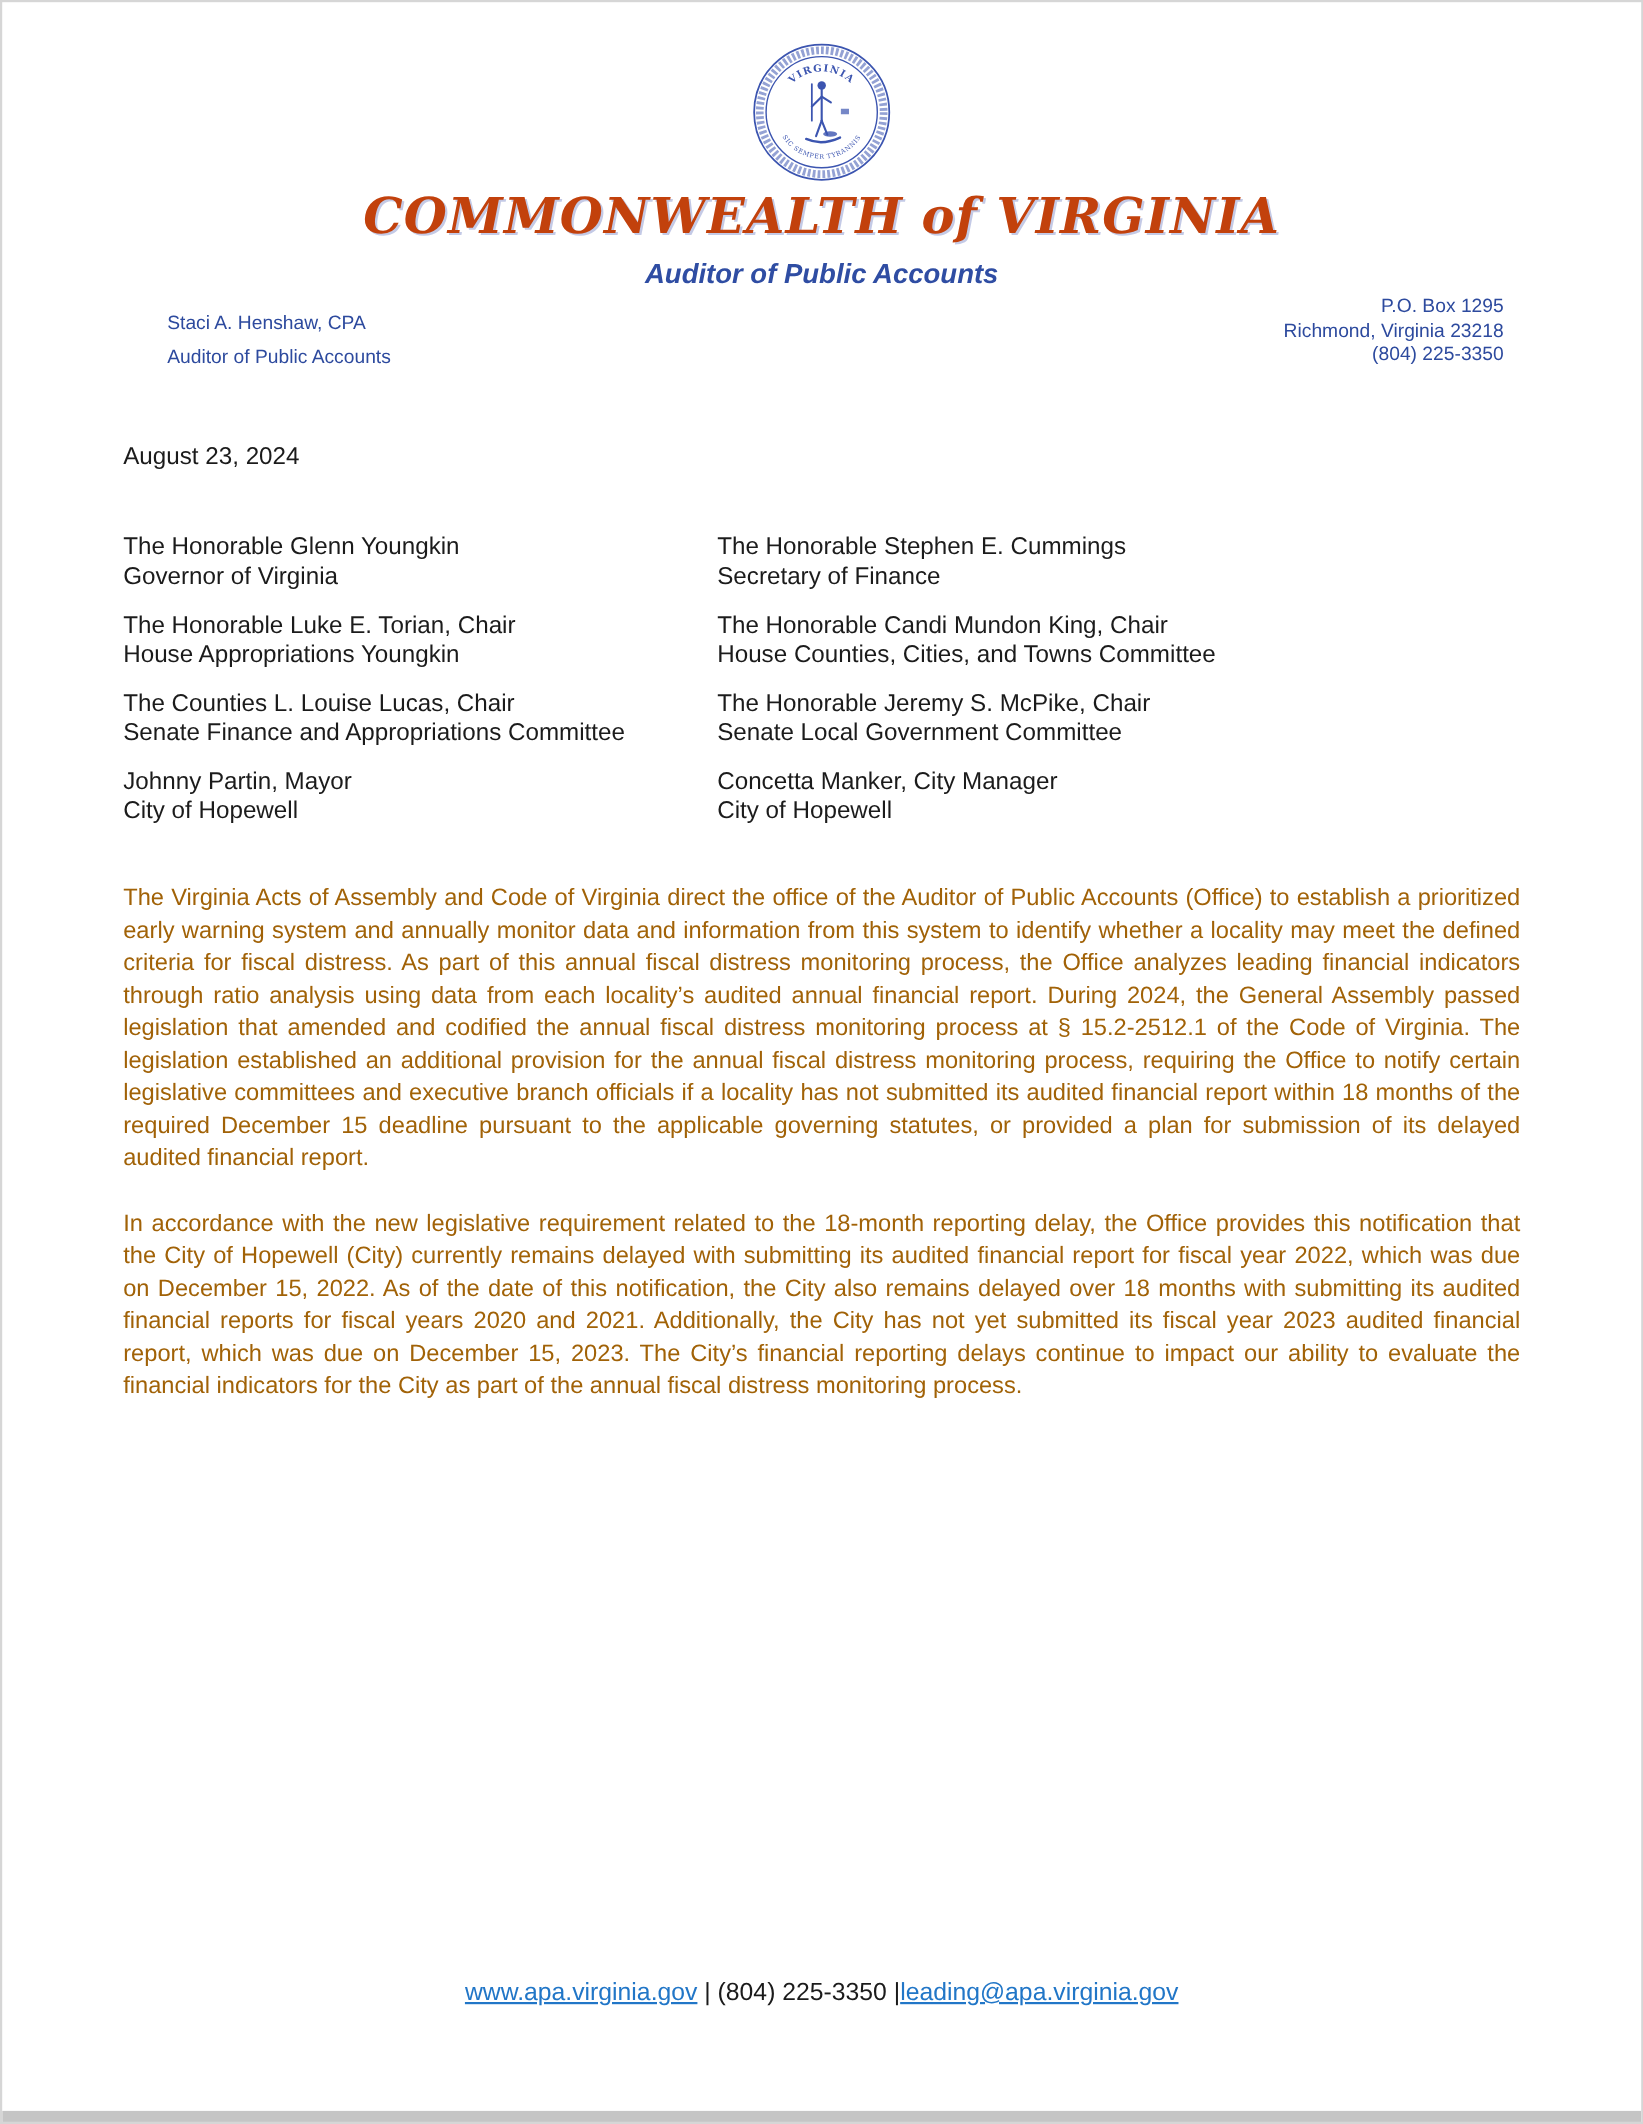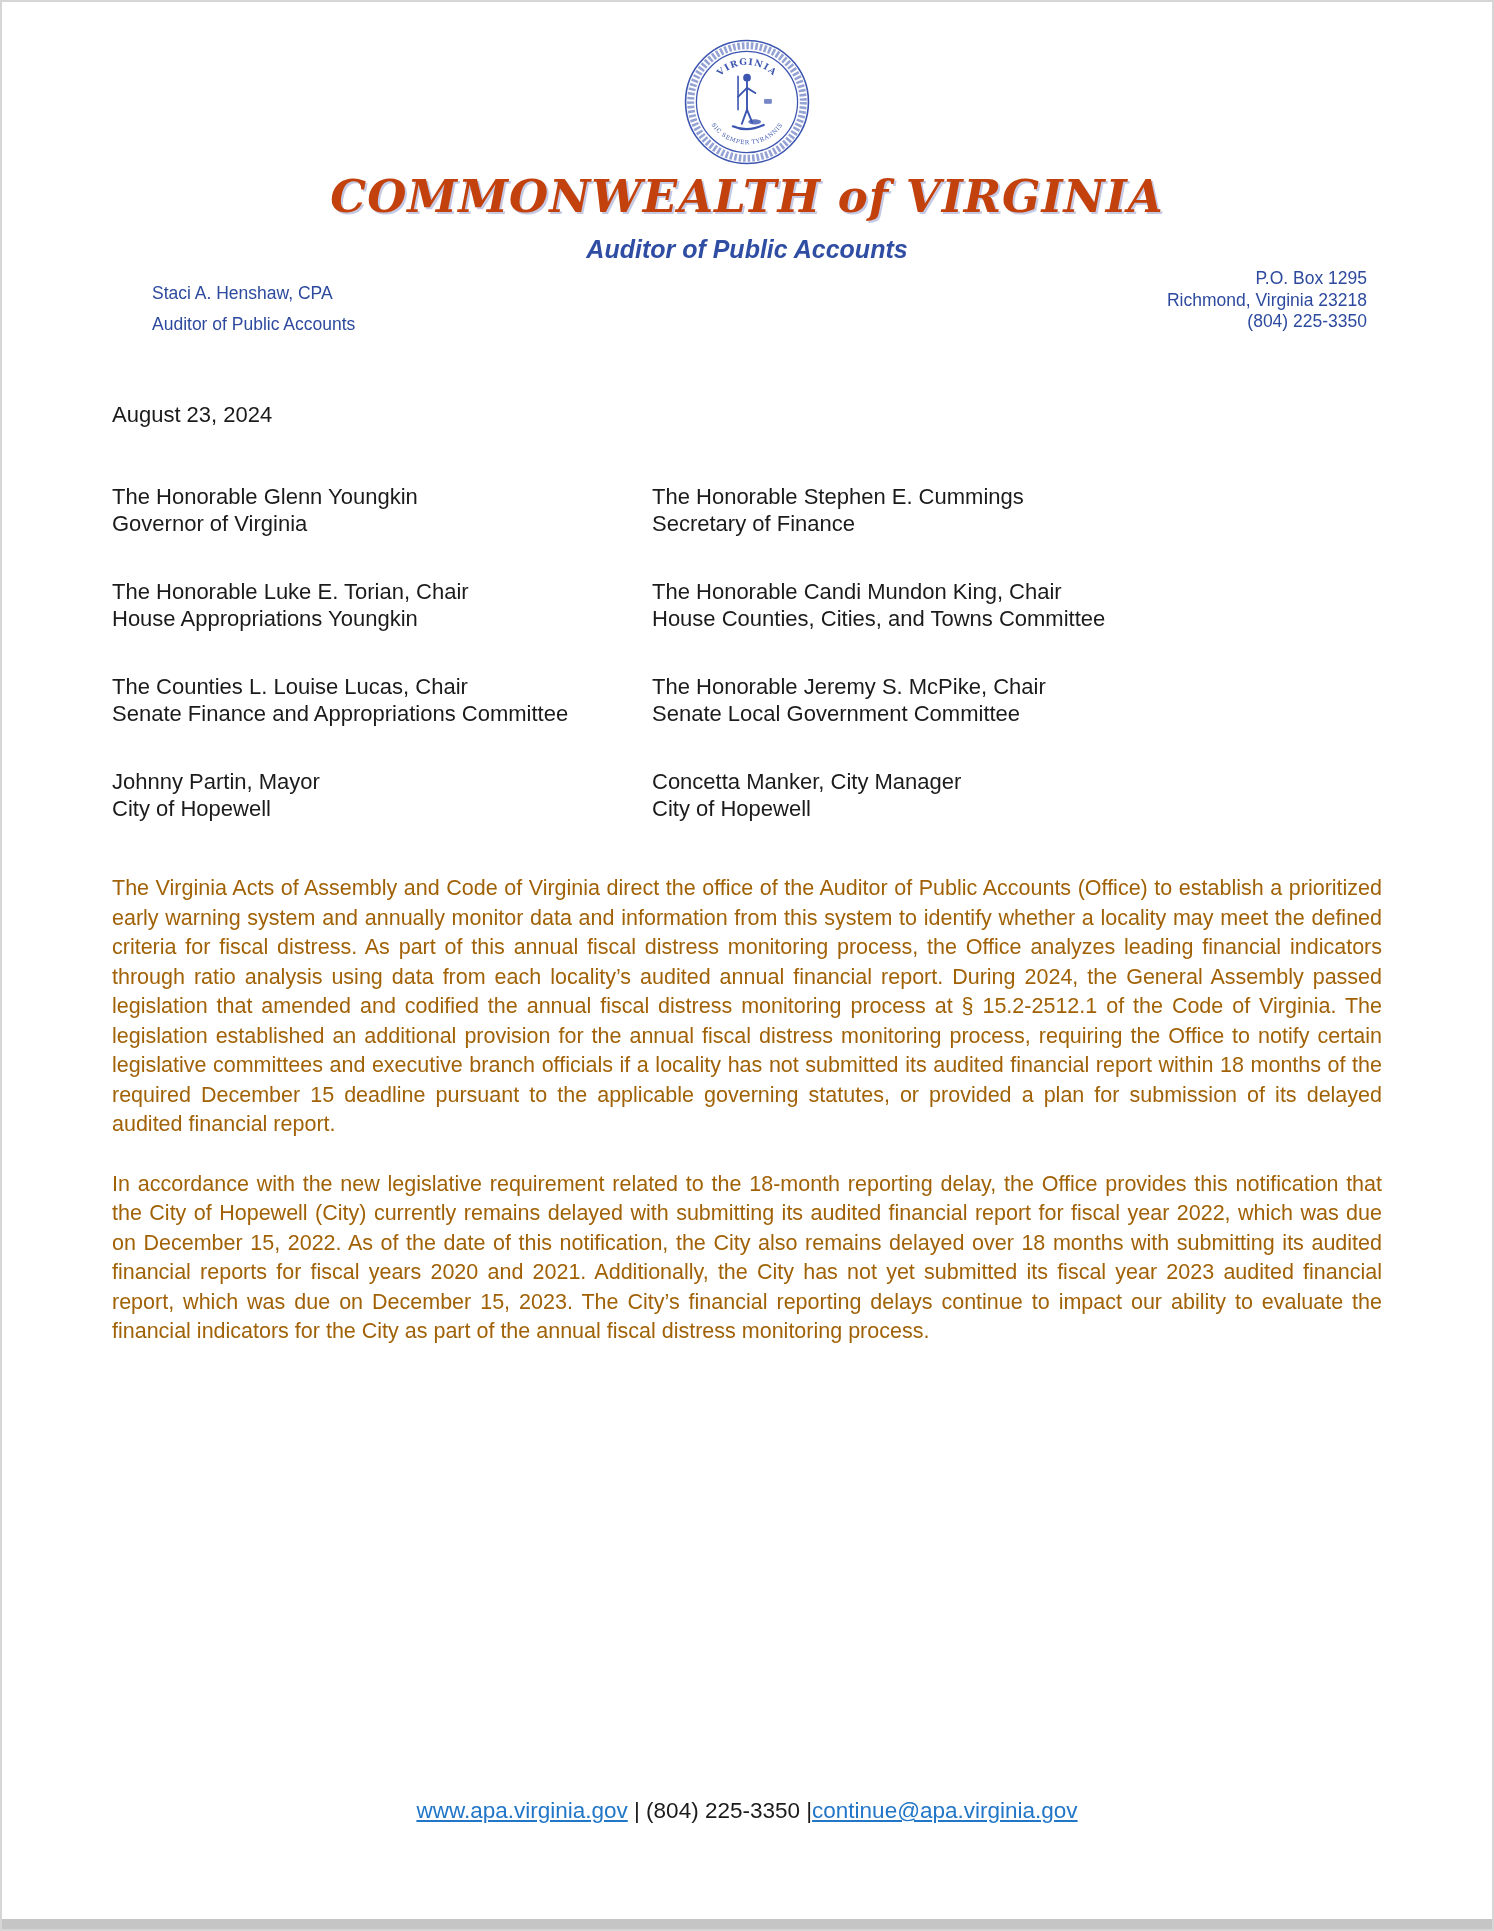--- a/index.html
+++ b/index.html
@@ -60,21 +60,21 @@
   
   .date-line {
     margin: 62px 0 0 110px;
     font-size: 22px;
     color: #1b1b1b;
   }
 
   .recipients {
     display: grid;
     grid-template-columns: 540px 1fr;
-    row-gap: 42px;
+    row-gap: 18px;
     margin: 56px 110px 0 110px;
     font-size: 22px;
     color: #1b1b1b;
   }
   .recipient { line-height: 26.5px; }
 
   .body-copy {
     margin: 52px 110px 0 110px;
     font-size: 21.5px;
     line-height: 29.5px;
@@ -194,17 +194,17 @@
       <div>City of Hopewell</div>
     </div>
   </div>
 
   <div class="body-copy">
     <p>The Virginia Acts of Assembly and Code of Virginia direct the office of the Auditor of Public Accounts (Office) to establish a prioritized early warning system and annually monitor data and information from this system to identify whether a locality may meet the defined criteria for fiscal distress.  As part of this annual fiscal distress monitoring process, the Office analyzes leading financial indicators through ratio analysis using data from each locality’s audited annual financial report.  During 2024, the General Assembly passed legislation that amended and codified the annual fiscal distress monitoring process at § 15.2-2512.1 of the Code of Virginia.  The legislation established an additional provision for the annual fiscal distress monitoring process, requiring the Office to notify certain legislative committees and executive branch officials if a locality has not submitted its audited financial report within 18 months of the required December 15 deadline pursuant to the applicable governing statutes, or provided a plan for submission of its delayed audited financial report.</p>
     <p>In accordance with the new legislative requirement related to the 18-month reporting delay, the Office provides this notification that the City of Hopewell (City) currently remains delayed with submitting its audited financial report for fiscal year 2022, which was due on December 15, 2022.  As of the date of this notification, the City also remains delayed over 18 months with submitting its audited financial reports for fiscal years 2020 and 2021.  Additionally, the City has not yet submitted its fiscal year 2023 audited financial report, which was due on December 15, 2023.  The City’s financial reporting delays continue to impact our ability to evaluate the financial indicators for the City as part of the annual fiscal distress monitoring process.</p>
   </div>
 
   <div class="footer-line">
-    <a>www.apa.virginia.gov</a><span> | (804) 225-3350 |</span><a>continue@apa.virginia.gov</a>
+    <a>www.apa.virginia.gov</a><span> | (804) 225-3350 |</span><a>leading@apa.virginia.gov</a>
   </div>
 
   <div class="bottom-strip"></div>
 </div>
 
 </body></html>

